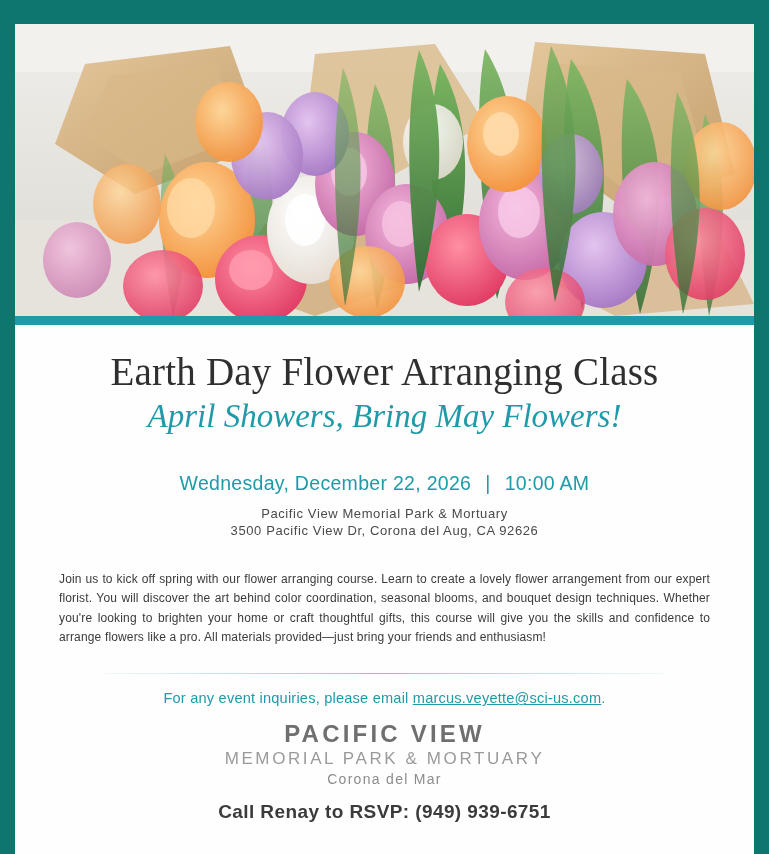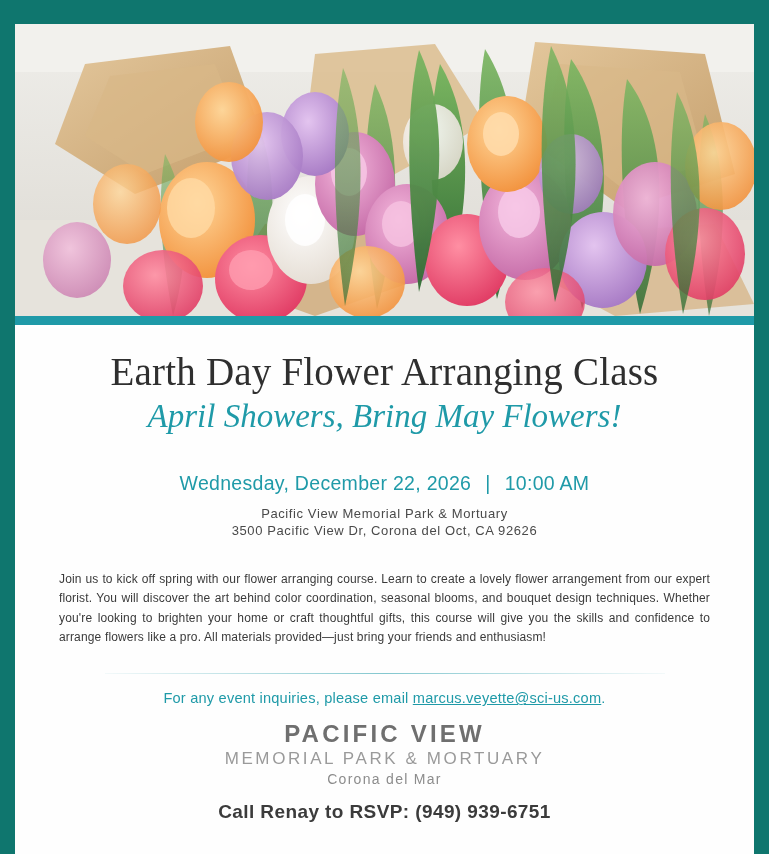--- a/index.html
+++ b/index.html
@@ -273,21 +273,21 @@
       <div class="subtitle">April Showers, Bring May Flowers!</div>
 
       <div class="datetime">
         <span>Wednesday, December 22, 2026</span>
         <span class="bar">|</span>
         <span>10:00 AM</span>
       </div>
 
       <div class="venue">
         <span>Pacific View Memorial Park &amp; Mortuary</span>
-        <span class="addr">3500 Pacific View Dr, Corona del Oct, CA 92626</span>
+        <span class="addr">3500 Pacific View Dr, Corona del Aug, CA 92626</span>
       </div>
 
       <p class="paragraph">Join us to kick off spring with our flower arranging course. Learn to create a lovely flower arrangement from our expert florist. You will discover the art behind color coordination, seasonal blooms, and bouquet design techniques. Whether you're looking to brighten your home or craft thoughtful gifts, this course will give you the skills and confidence to arrange flowers like a pro. All materials provided—just bring your friends and enthusiasm!</p>
 
       <div class="rule"></div>
 
       <div class="inquiry">
         <span>For any event inquiries, please email </span><a href="#">marcus.veyette@sci-us.com</a><span>.</span>
       </div>
 

